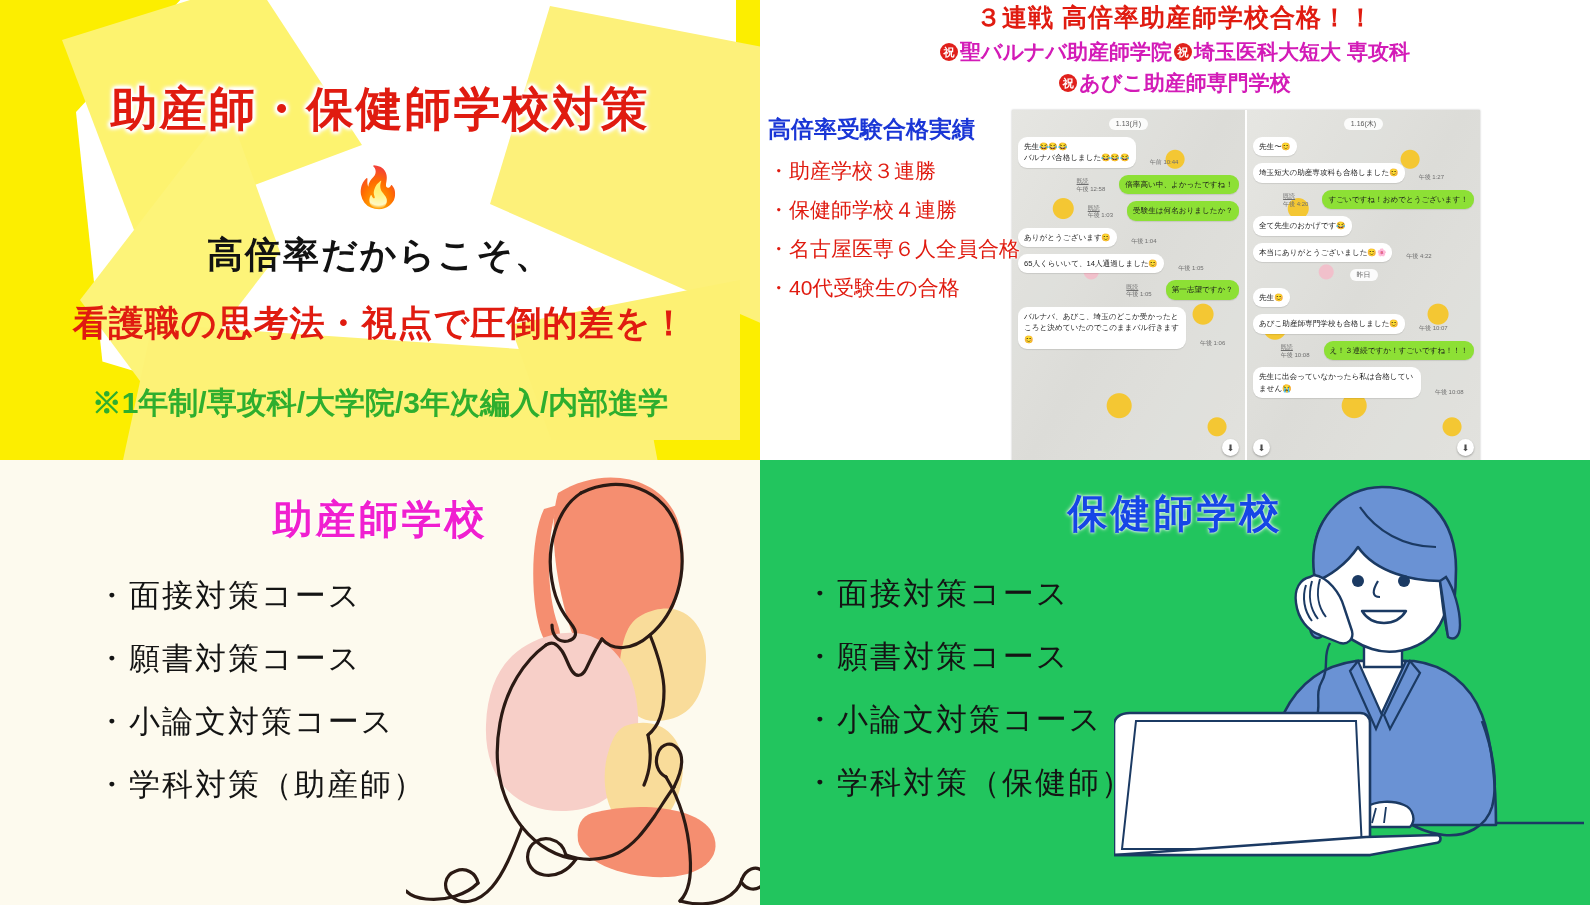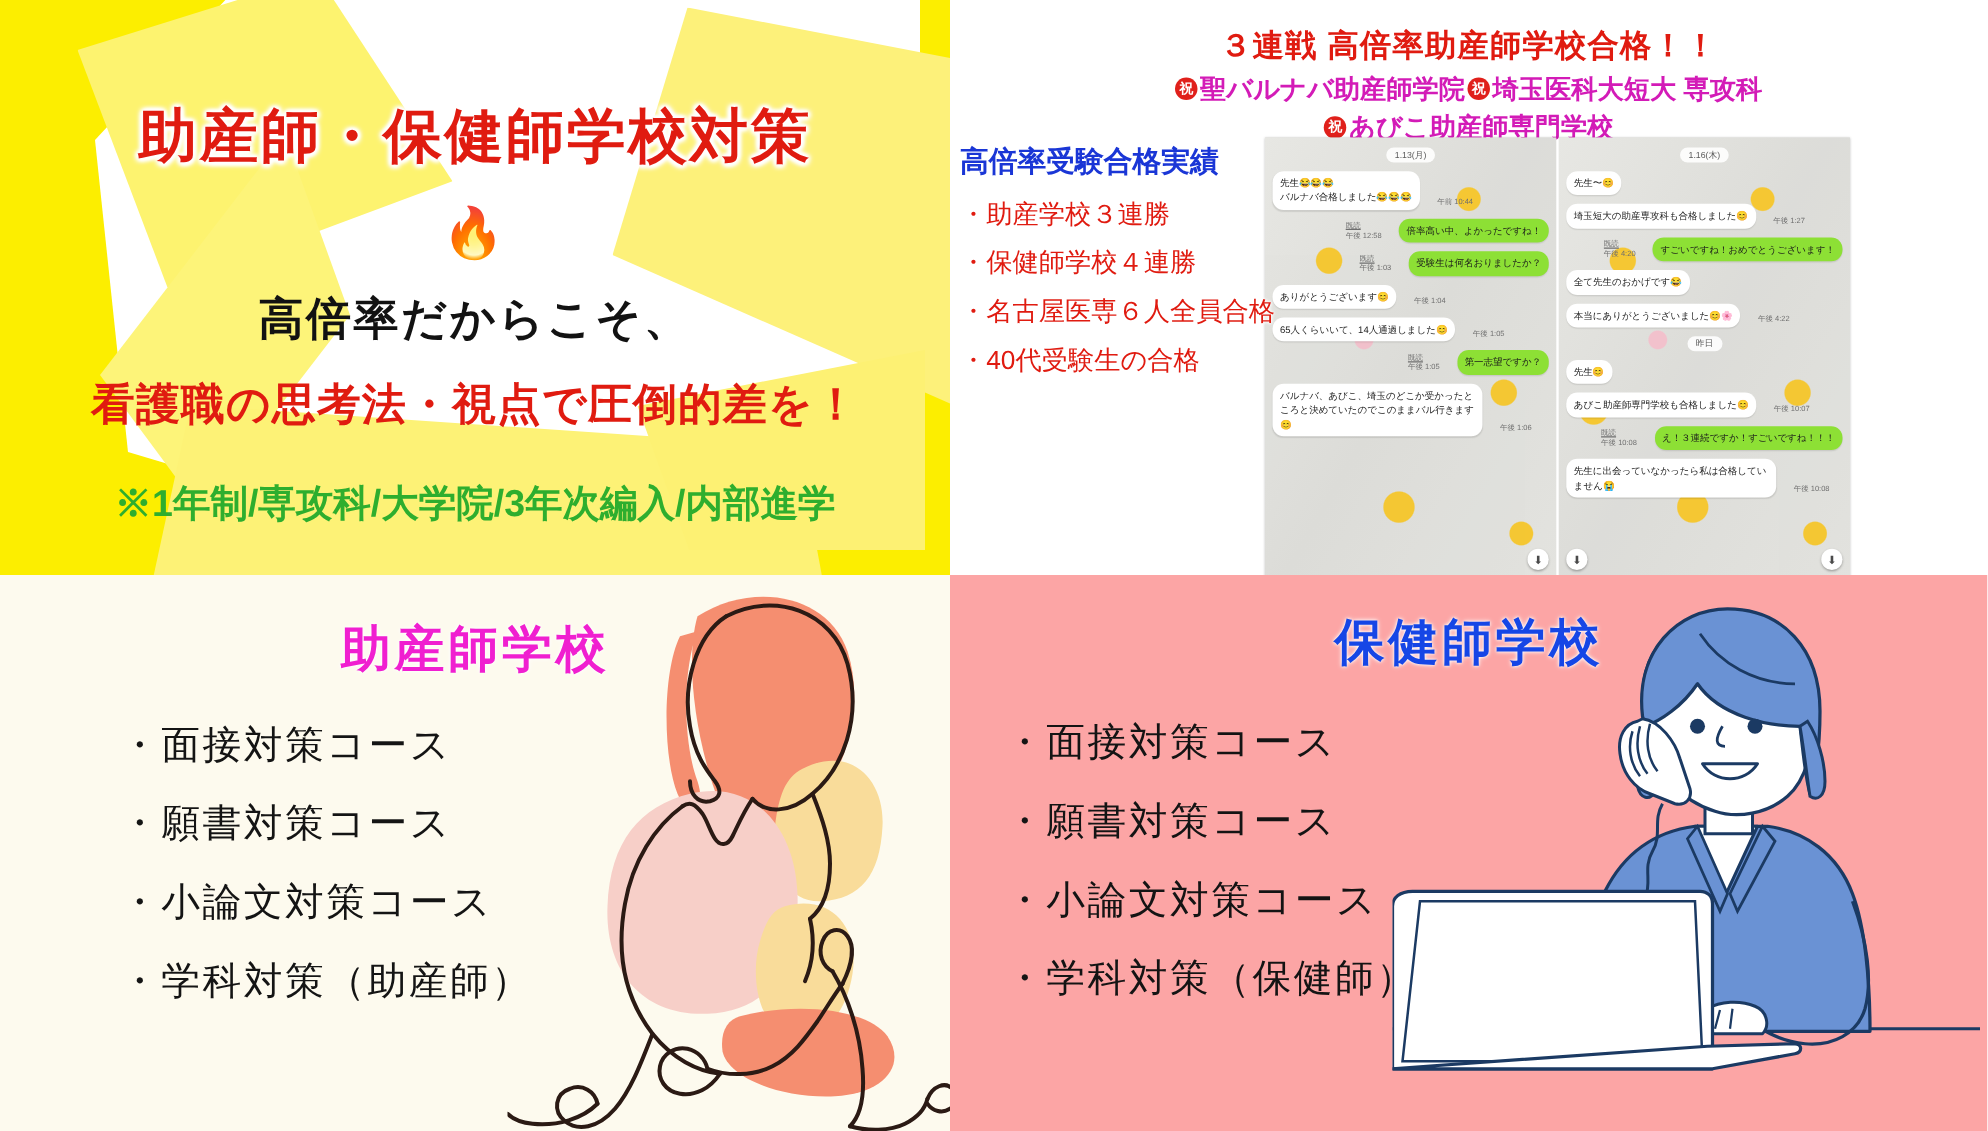--- a/index.html
+++ b/index.html
@@ -89,21 +89,21 @@
   .hero-note{
     font-size:30px; font-weight:700; color:#2eae2e;
     letter-spacing:0px;
   }
 
   
   .results{
     position:relative; background:#ffffff; overflow:hidden;
   }
   .res-head{
-    text-align:center; padding-top:20px;
+    text-align:center; padding-top:1px;
   }
   .res-head-1{
     font-size:25px; font-weight:700; color:#e01b10; letter-spacing:1px;
     margin-bottom:4px;
   }
   .res-head-2,.res-head-3{
     font-size:21px; font-weight:700; color:#d31bb7; letter-spacing:0px;
     margin-bottom:3px; display:flex; justify-content:center;
     align-items:center; gap:2px; flex-wrap:nowrap;
   }
@@ -184,21 +184,21 @@
     display:flex; align-items:center; justify-content:center;
     font-size:9px; color:#4a4a4a;
   }
   .sd-l{ left:6px; } .sd-r{ right:6px; }
 
   
   .bl{
     position:relative; background:#fdfaee; overflow:hidden;
   }
   .br{
-    position:relative; background:#fca5a5; overflow:hidden;
+    position:relative; background:#22c55e; overflow:hidden;
   }
   .panel-title{
     text-align:center; font-family:"DejaVu Serif", serif;
     font-weight:700; letter-spacing:3px;
   }
   .title-pink{ color:#f01fd0; font-size:40px; padding-top:32px;
     text-shadow:0 0 2px #fff,0 0 4px #fff; }
   .title-blue{ color:#1646e6; font-size:40px; padding-top:26px;
     text-shadow:0 0 2px #fff,0 0 4px #fff; }
   .courses{

